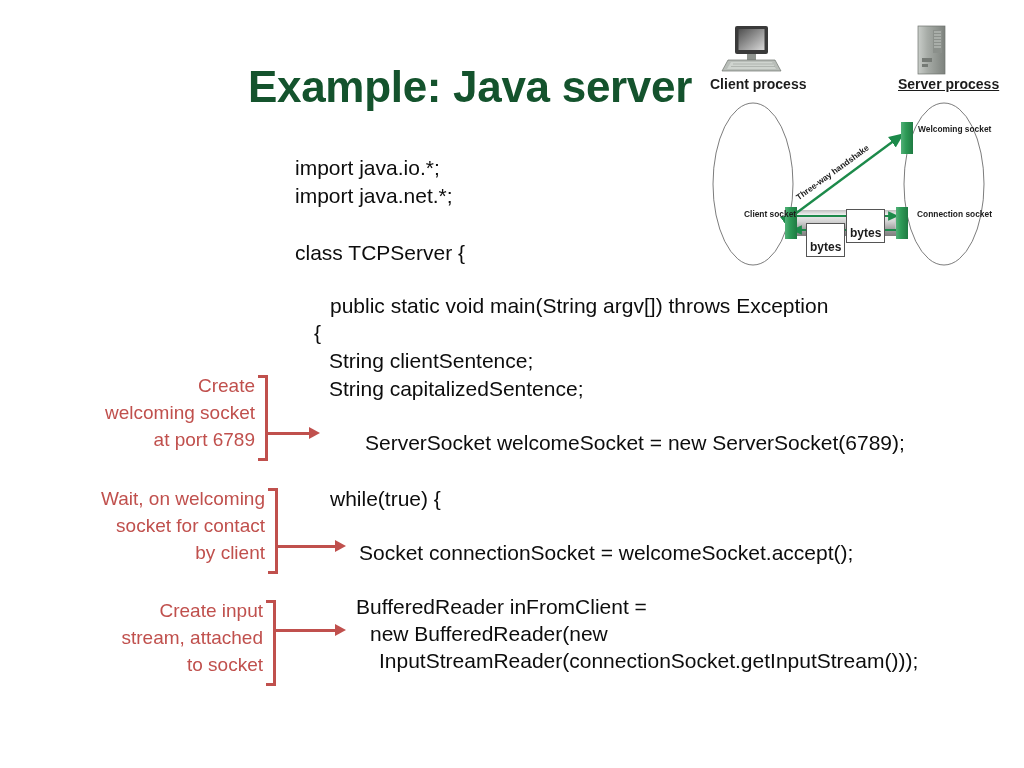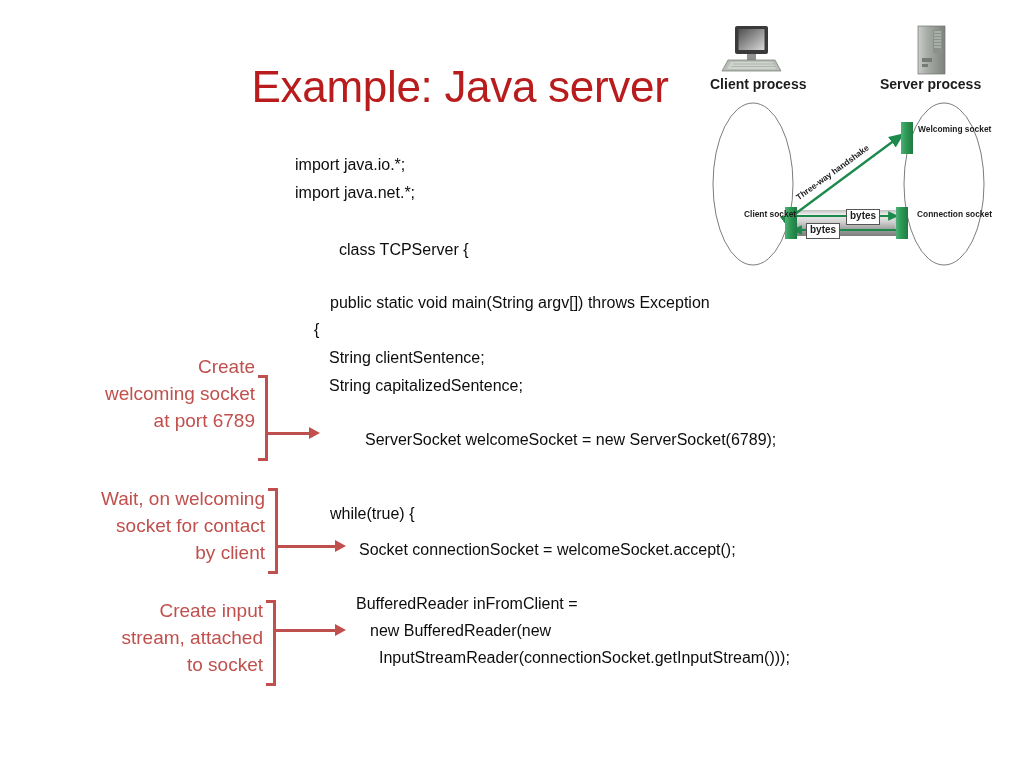--- a/index.html
+++ b/index.html
@@ -12,35 +12,35 @@
     height: 768px;
     position: relative;
     overflow: hidden;
     font-family: "Liberation Sans", sans-serif;
     color: #000000;
   }
 
   
   #slide-title {
     position: absolute;
-    left: 0;
+    left: 10px;
     top: 62px;
     width: 920px;
     text-align: center;
     font-size: 44px;
-    font-weight: 400;
-    color: #b91c1c;
+    font-weight: 700;
+    color: #14532d;
     letter-spacing: -0.3px;
     white-space: nowrap;
   }
 
   
   .code-line {
     position: absolute;
-    font-size: 16px;
+    font-size: 21px;
     font-weight: 400;
     color: #0d0d0d;
     white-space: pre;
     line-height: 1.2;
   }
 
   
   .annotation {
     position: absolute;
     color: #c0504d;
@@ -85,61 +85,61 @@
     color: #1c1c1c;
     white-space: nowrap;
     line-height: 1.18;
   }
   .diag-label.small {
     font-weight: bold;
     font-size: 8.4px;
   }
   .bytes-tag {
     position: absolute;
-    font-size: 10px;
+    font-size: 12px;
     font-weight: bold;
     color: #1c1c1c;
     background: #ffffff;
     border: 1px solid #555555;
-    padding: 0px 3px 1px 3px;
+    padding: 16px 3px 1px 3px;
     line-height: 1.25;
     white-space: nowrap;
   }
   .handshake-label {
     position: absolute;
     font-size: 8.4px;
     font-weight: bold;
     color: #1c1c1c;
     white-space: nowrap;
     transform-origin: left bottom;
   }
 </style>
 </head>
 <body>
 
 <div id="slide-title">Example: Java server</div>
 
 <div id="code-block">
     <div class="code-line" style="left: 295px; top: 155px;">import java.io.*;</div>
     <div class="code-line" style="left: 295px; top: 183px;">import java.net.*;</div>
-    <div class="code-line" style="left: 295px; top: 240px; margin-left: 44px;">class TCPServer {</div>
+    <div class="code-line" style="left: 295px; top: 240px;">class TCPServer {</div>
     <div class="code-line" style="left: 306px; top: 293px; margin-left: 24px;">public static void main(String argv[]) throws Exception</div>
     <div class="code-line" style="left: 314px; top: 320px;">{</div>
     <div class="code-line" style="left: 329px; top: 348px;">String clientSentence;</div>
     <div class="code-line" style="left: 329px; top: 376px;">String capitalizedSentence;</div>
     <div class="code-line" style="left: 329px; top: 430px; margin-left: 36px;">ServerSocket welcomeSocket = new ServerSocket(6789);</div>
-    <div class="code-line" style="left: 330px; top: 504px;">while(true) {</div>
+    <div class="code-line" style="left: 330px; top: 486px;">while(true) {</div>
     <div class="code-line" style="left: 359px; top: 540px;">Socket connectionSocket = welcomeSocket.accept();</div>
     <div class="code-line" style="left: 356px; top: 594px;">BufferedReader inFromClient =</div>
     <div class="code-line" style="left: 370px; top: 621px;">new BufferedReader(new</div>
     <div class="code-line" style="left: 379px; top: 648px;">InputStreamReader(connectionSocket.getInputStream()));</div>
   </div>
 
 <div id="annotation-layer">
-    <div class="annotation" style="left: 40px; top: 354px; width: 215px;">Create
+    <div class="annotation" style="left: 40px; top: 373px; width: 215px;">Create
 welcoming socket
 at port 6789</div>
     <div class="bracket" style="left: 258px; top: 375px; width: 10px; height: 86px;"></div>
     <div class="arrow-line" style="left: 265px; top: 432px; width: 44px;"></div>
     <div class="arrow-head" style="left: 309px; top: 427px;"></div>
     <div class="annotation" style="left: 30px; top: 486px; width: 235px;">Wait, on welcoming
 socket for contact
 by client</div>
     <div class="bracket" style="left: 268px; top: 488px; width: 10px; height: 86px;"></div>
     <div class="arrow-line" style="left: 275px; top: 545px; width: 60px;"></div>
@@ -221,21 +221,21 @@
     <line x1="198" y1="216" x2="92" y2="216" stroke="#1c8a4a" stroke-width="1.9" marker-end="url(#arwGs)"></line>
 
     <line x1="95" y1="200" x2="203" y2="120" stroke="#1c8a4a" stroke-width="2.3" marker-end="url(#arwG)" marker-start="url(#arwG)"></line>
 
     <rect x="85" y="193" width="12" height="32" fill="url(#sockGrad)"></rect>
     <rect x="196" y="193" width="12" height="32" fill="url(#sockGrad)"></rect>
     <rect x="201" y="108" width="12" height="32" fill="url(#sockGrad)"></rect>
   </svg>
 
   <div class="diag-label" style="left:10px; top:62px;">Client process</div>
-  <div class="diag-label" style="left:180px; top:62px;">Server process</div>
+  <div class="diag-label" style="left:198px; top:62px;text-decoration:underline;">Server process</div>
 
   <div class="diag-label small" style="left:44px; top:196px; width:38px;">Client
 socket</div>
   <div class="diag-label small" style="left:217px; top:196px;">Connection
 socket</div>
   <div class="diag-label small" style="left:218px; top:111px;">Welcoming
 socket</div>
 
   <div class="handshake-label" style="left:100px; top:178px; transform: rotate(-36deg);">Three-way handshake</div>
 

